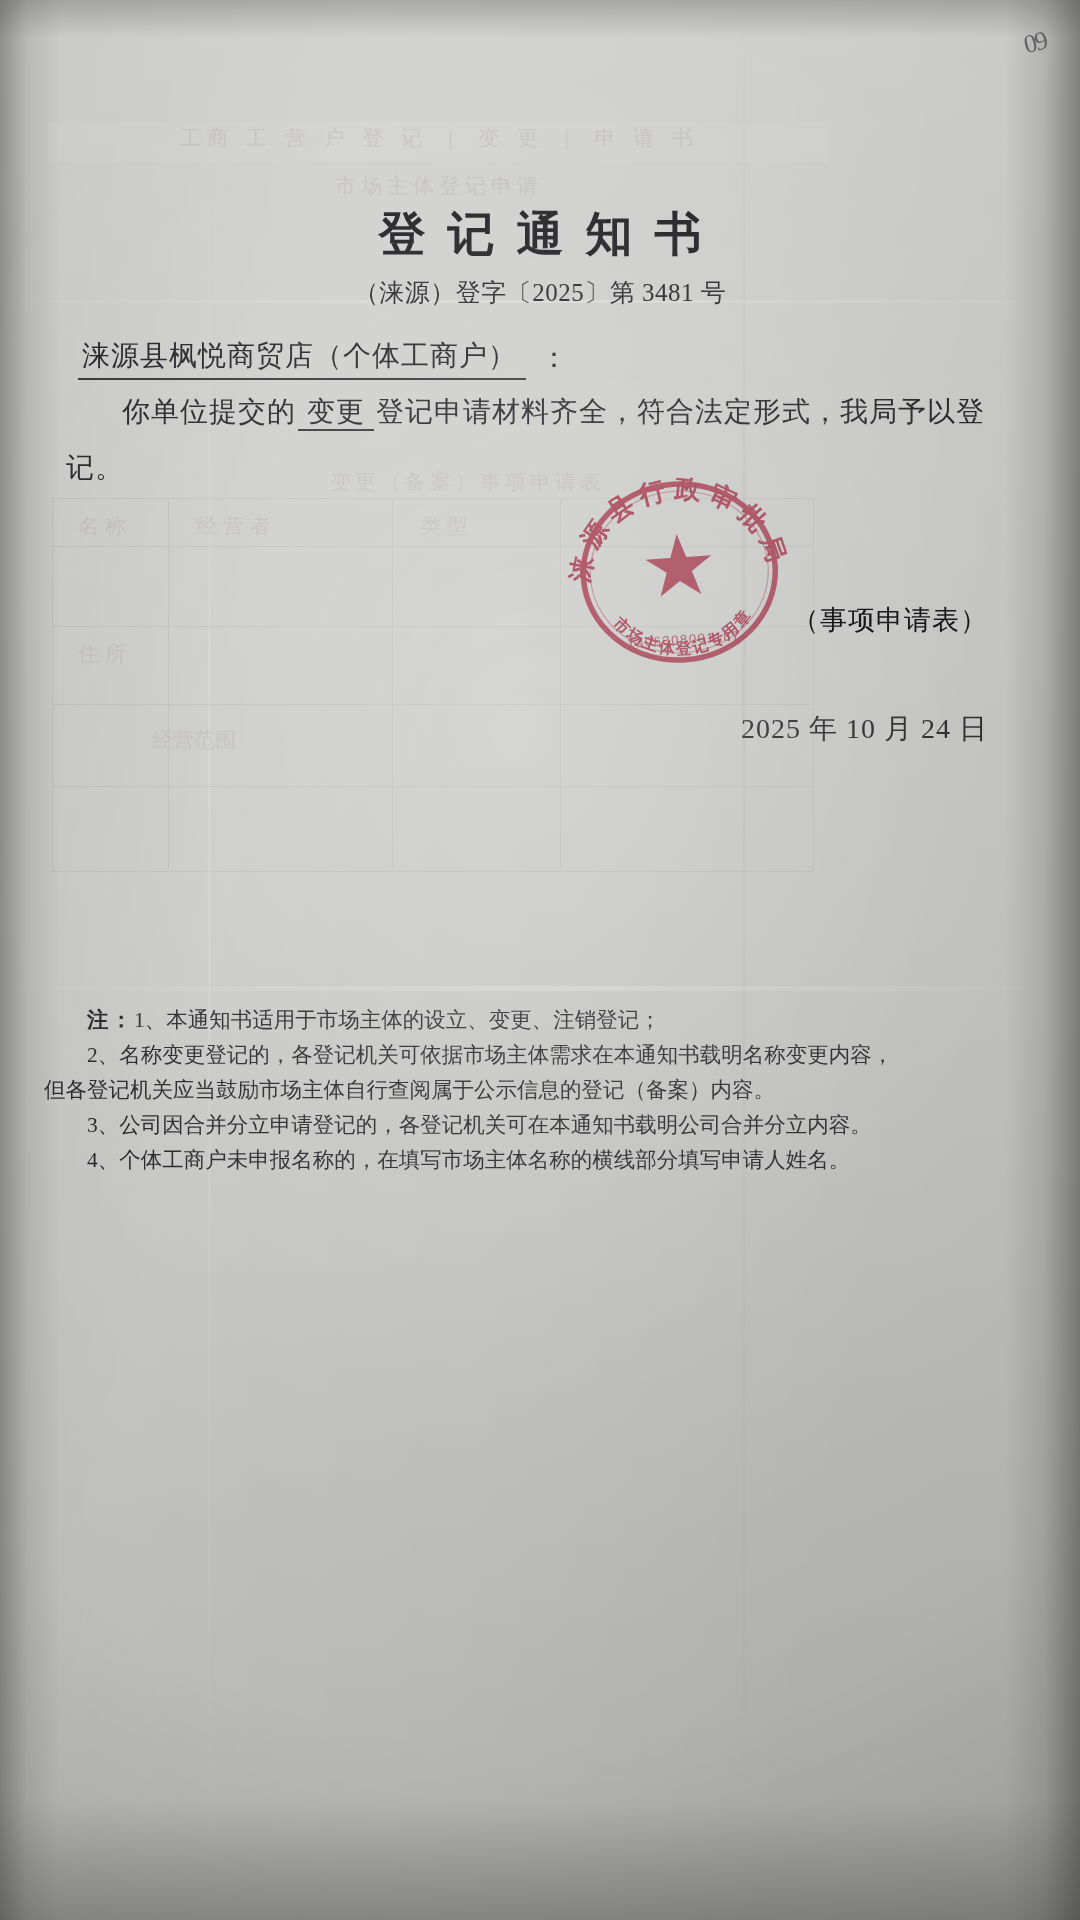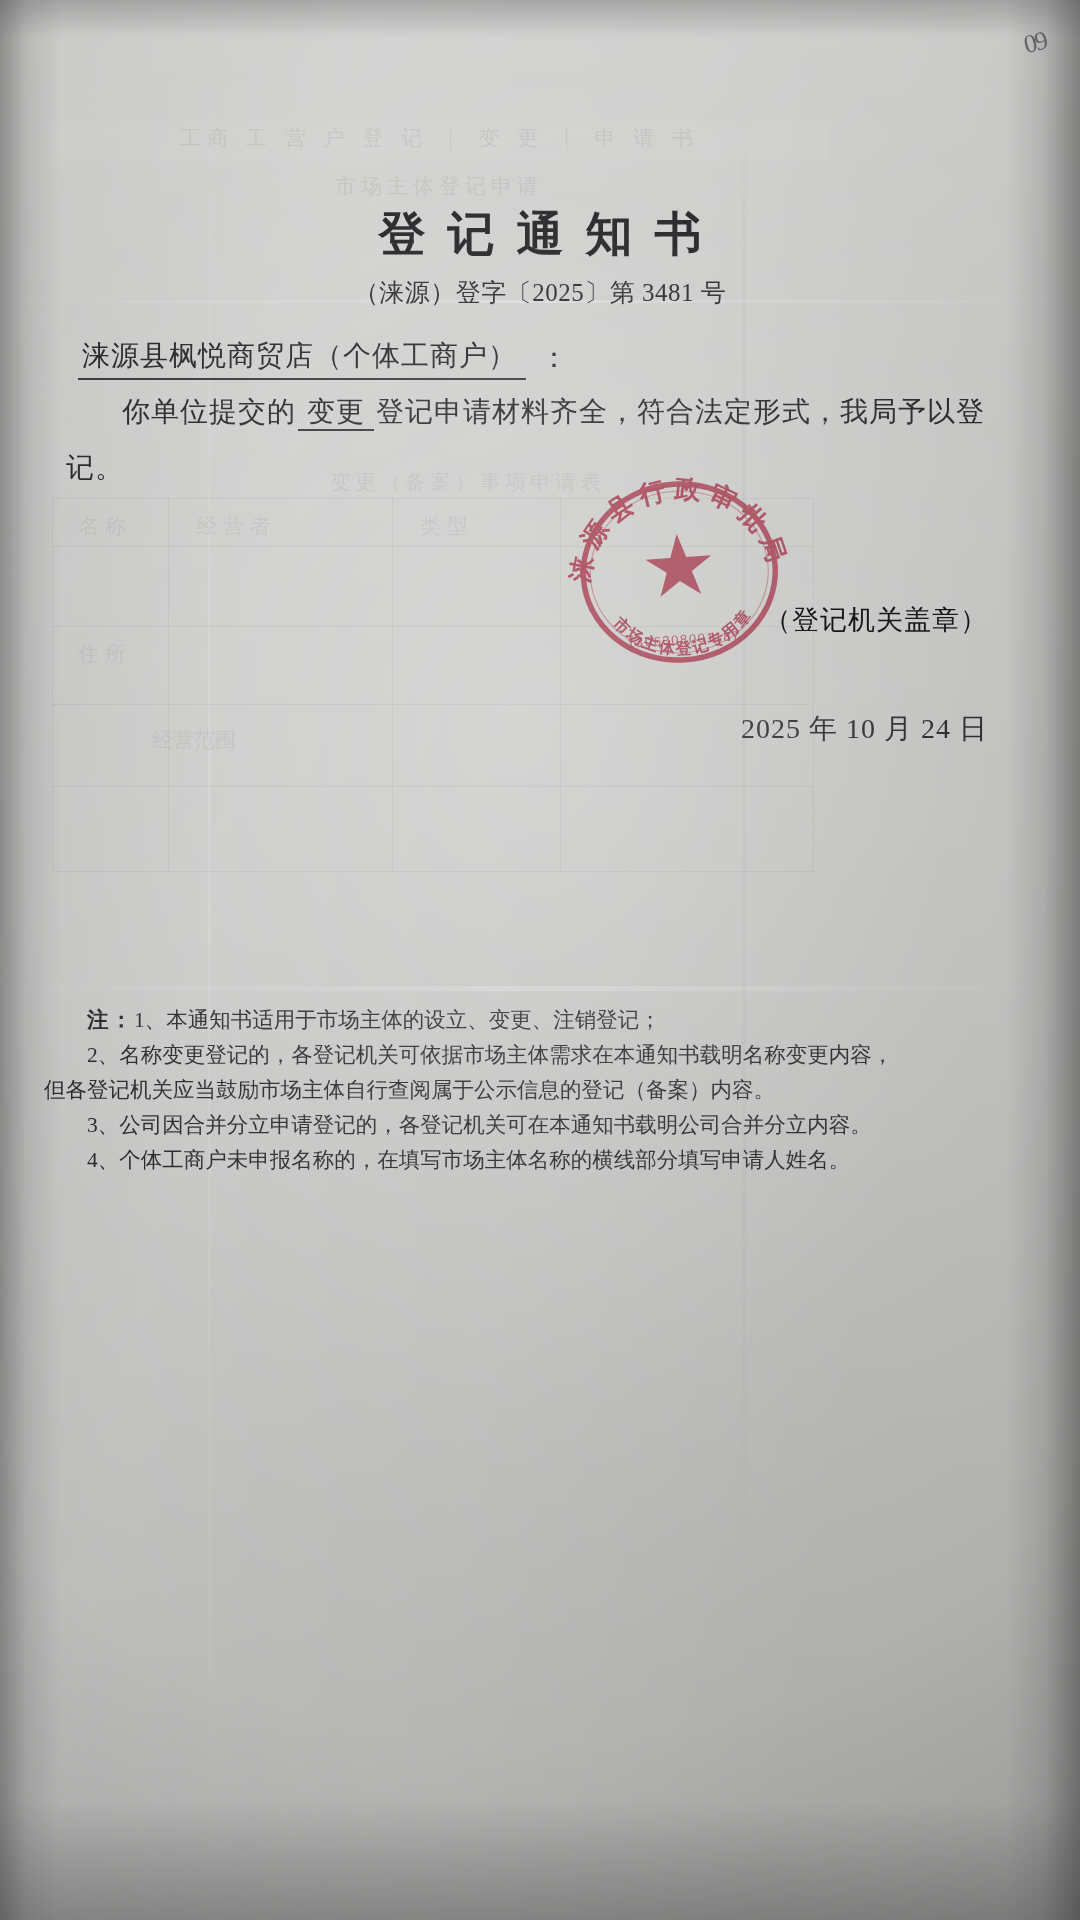--- a/index.html
+++ b/index.html
@@ -274,21 +274,21 @@
       <text font-family="Liberation Serif, serif" font-size="16" font-weight="700" fill="#d2546c" letter-spacing="2">
         <textPath href="#arcBot" startOffset="50%" text-anchor="middle">市场主体登记专用章</textPath>
       </text>
       <text x="116" y="176" font-family="Liberation Sans, sans-serif" font-size="13" fill="#d2546c" text-anchor="middle" letter-spacing="1.6" opacity="0.9">1306308001187</text>
       <g transform="translate(116,100)">
         <polygon fill="#d2546c" opacity="0.95" points="0,-34 8.0,-10.5 33.0,-10.5 12.6,4.0 20.4,27.5 0,13.0 -20.4,27.5 -12.6,4.0 -33.0,-10.5 -8.0,-10.5"></polygon>
       </g>
     </svg>
   </div>
 
-  <div class="seal-note">（登记机关盖章）</div>
+  <div class="seal-note">（事项申请表）</div>
 
   <div class="doc-date">2025 年 10 月 24 日</div>
 
   <div class="notes">
     <div class="note-line note-first"><span class="note-label">注：</span><span>1、本通知书适用于市场主体的设立、变更、注销登记；</span></div>
     <div class="note-line"><span>2、名称变更登记的，各登记机关可依据市场主体需求在本通知书载明名称变更内容，</span></div>
     <div class="note-line note-hang"><span>但各登记机关应当鼓励市场主体自行查阅属于公示信息的登记（备案）内容。</span></div>
     <div class="note-line"><span>3、公司因合并分立申请登记的，各登记机关可在本通知书载明公司合并分立内容。</span></div>
     <div class="note-line"><span>4、个体工商户未申报名称的，在填写市场主体名称的横线部分填写申请人姓名。</span></div>
   </div>

